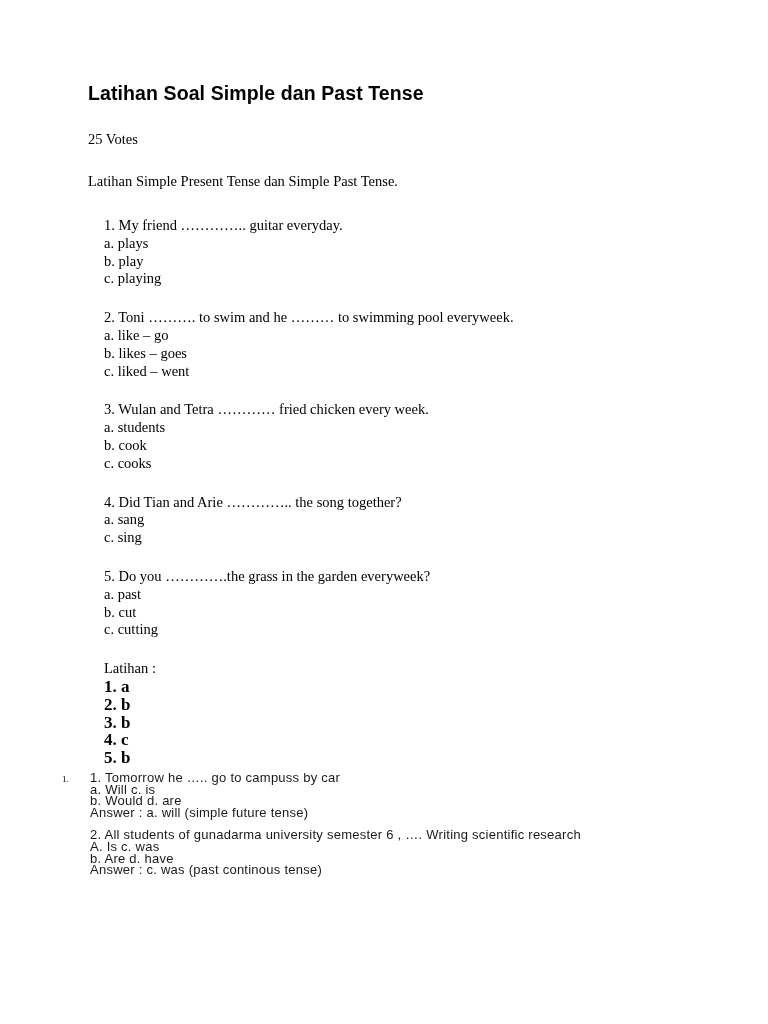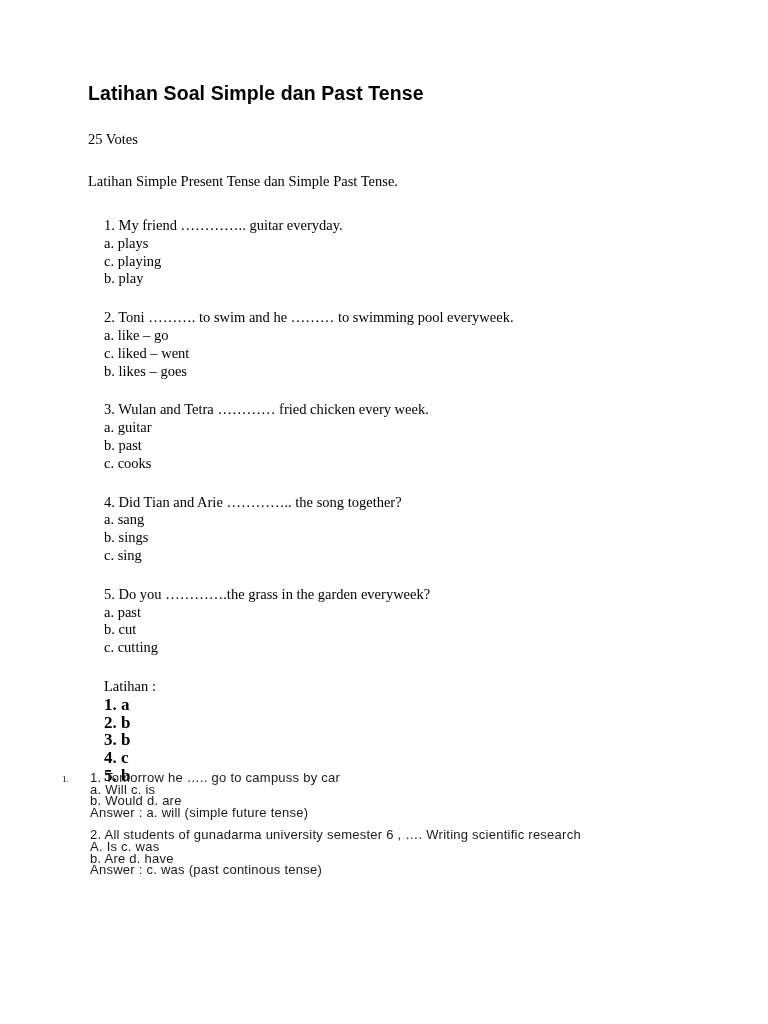--- a/index.html
+++ b/index.html
@@ -103,42 +103,41 @@
 
     <h1 class="doc-title">Latihan Soal Simple dan Past Tense</h1>
 
     <div class="votes">25 Votes</div>
 
     <div class="intro">Latihan Simple Present Tense dan Simple Past Tense.</div>
 
     <div class="qblock">
       <div class="qline">1. My friend ………….. guitar everyday.</div>
       <div class="qline">a. plays</div>
+      <div class="qline">b. play</div>
       <div class="qline">c. playing</div>
-      <div class="qline">b. play</div>
     </div>
 
     <div class="qblock">
       <div class="qline">2. Toni ………. to swim and he ……… to swimming pool everyweek.</div>
       <div class="qline">a. like – go</div>
+      <div class="qline">b. likes – goes</div>
       <div class="qline">c. liked – went</div>
-      <div class="qline">b. likes – goes</div>
     </div>
 
     <div class="qblock">
       <div class="qline">3. Wulan and Tetra ………… fried chicken every week.</div>
-      <div class="qline">a. guitar</div>
-      <div class="qline">b. past</div>
+      <div class="qline">a. students</div>
+      <div class="qline">b. cook</div>
       <div class="qline">c. cooks</div>
     </div>
 
     <div class="qblock">
       <div class="qline">4. Did Tian and Arie ………….. the song together?</div>
       <div class="qline">a. sang</div>
-      <div class="qline">b. sings</div>
       <div class="qline">c. sing</div>
     </div>
 
     <div class="qblock">
       <div class="qline">5. Do you ………….the grass in the garden everyweek?</div>
       <div class="qline">a. past</div>
       <div class="qline">b. cut</div>
       <div class="qline">c. cutting</div>
     </div>
 

